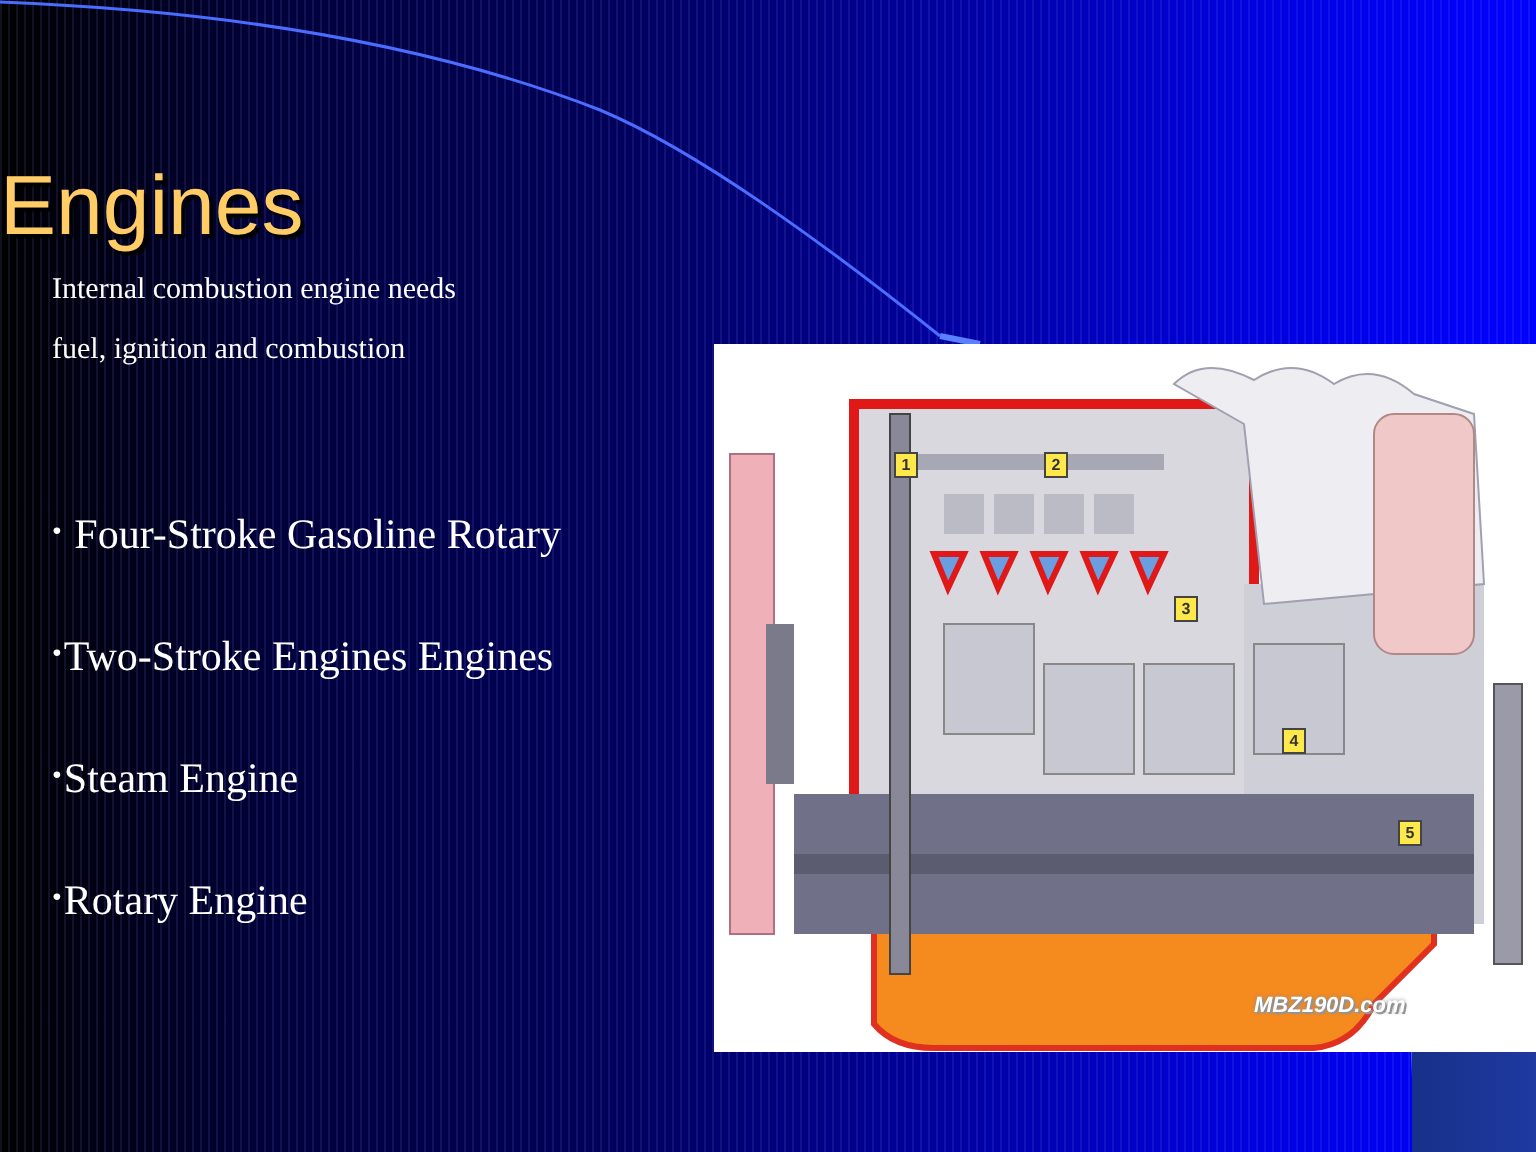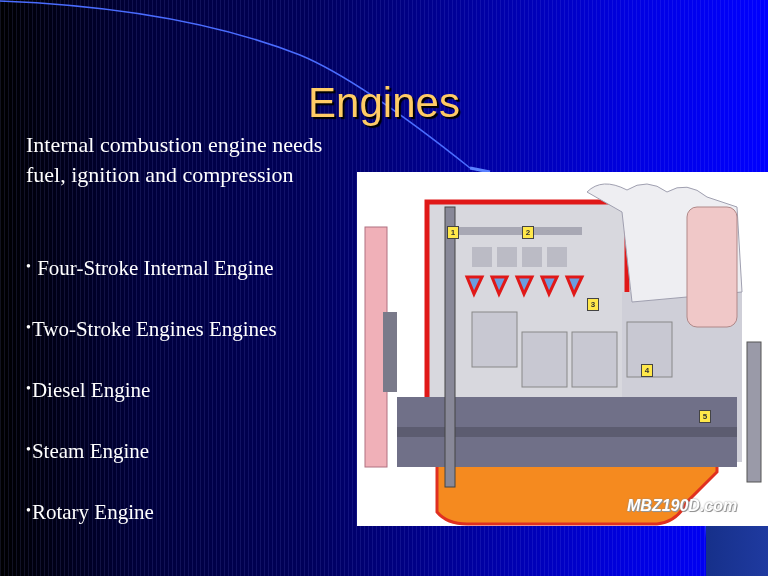--- a/index.html
+++ b/index.html
@@ -12,44 +12,44 @@
       position: absolute; inset: 0;
       background: repeating-linear-gradient(90deg, rgba(140,150,255,0.12) 0px, rgba(140,150,255,0.12) 1px, transparent 1px, transparent 4px);
       pointer-events: none;
     }
     .arc { position: absolute; left: 0; top: 0; width: 768px; height: 576px; pointer-events: none; }
     .corner-br {
       position: absolute; left: 706px; top: 526px; width: 62px; height: 50px;
       background: linear-gradient(90deg, #16308a, #1f3aa0);
     }
     .title {
-      position: absolute; left: 0; width: 768px; top: 78px; text-align: center;
+      position: absolute; left: 0; width: 768px; top: 78px; 
       margin: 0; font-family: "Liberation Sans", sans-serif; font-weight: normal;
       font-size: 42px; line-height: 50px; color: #ffcc66;
       text-shadow: 2px 2px 1px #000000;
     }
     .body-text {
       position: absolute; left: 26px; top: 130px; width: 360px;
-      font-family: "Liberation Serif", serif; font-size: 22px; line-height: 30px;
+      font-family: "Liberation Serif", serif; font-size: 15px; line-height: 30px;
       color: #ffffff; margin: 0;
     }
     .intro { margin: 0; }
     .bullets { list-style: none; margin: 0; padding: 0; position: absolute; left: 26px; top: 252px; }
     .bullets li {
       font-family: "Liberation Serif", serif; font-size: 21px; line-height: 30px;
       color: #ffffff; height: 61px; white-space: nowrap;
     }
     .bullet-dot { font-size: 14px; vertical-align: 4px; margin-right: 1px; }
     .engine-figure {
       position: absolute; left: 357px; top: 172px; width: 411px; height: 354px;
       background: #ffffff; overflow: hidden;
     }
     .watermark {
       position: absolute; left: 270px; top: 325px; font-family: "Liberation Sans", sans-serif;
-      font-size: 16px; font-style: italic; font-weight: bold; color: #ffffff;
+      font-size: 11px; font-style: italic; font-weight: bold; color: #ffffff;
       text-shadow: 0 0 2px #888888, 1px 1px 0 #999999;
     }
     .label-tag {
       position: absolute; width: 10px; height: 11px; background: #ffe84a; border: 1px solid #444;
       font-family: "Liberation Sans", sans-serif; font-size: 8px; font-weight: bold; color: #333;
       text-align: center; line-height: 11px;
     }
   </style>
 </head>
 <body>
@@ -60,27 +60,26 @@
     <path d="M0,1 Q180,8 300,55 Q360,80 470,168" stroke="#4a6cff" stroke-width="1.5" fill="none"></path>
     <path d="M470,168 L490,172" stroke="#5a80ff" stroke-width="3" fill="none"></path>
     <path d="M706,526 L708,576" stroke="#4a6cff" stroke-width="1" fill="none"></path>
   </svg>
   <div class="corner-br"></div>
 
   <h1 class="title">Engines</h1>
 
   <div class="body-text">
     <p class="intro">Internal combustion engine needs</p>
-    <p class="intro">fuel, ignition and compression</p>
+    <p class="intro">fuel, ignition and combustion</p>
   </div>
 
   <ul class="bullets">
-    <li><span class="bullet-dot">•</span><span> Four-Stroke Internal Engine</span></li>
+    <li><span class="bullet-dot">•</span><span> Four-Stroke Gasoline Rotary</span></li>
     <li><span class="bullet-dot">•</span><span>Two-Stroke Engines Engines</span></li>
-    <li><span class="bullet-dot">•</span><span>Diesel Engine</span></li>
     <li><span class="bullet-dot">•</span><span>Steam Engine</span></li>
     <li><span class="bullet-dot">•</span><span>Rotary Engine</span></li>
   </ul>
 
   <div class="engine-figure" title="Cutaway illustration of an inline four-cylinder engine">
     <svg width="411" height="354" viewBox="0 0 411 354">
 
       <path d="M80,270 L80,340 Q90,352 110,352 L300,352 Q320,350 330,330 L360,300 L360,270 Z" fill="#f58a1f" stroke="#e03020" stroke-width="3"></path>
 
       <rect x="70" y="30" width="200" height="250" fill="#d8d8de" stroke="#e01818" stroke-width="5"></rect>

